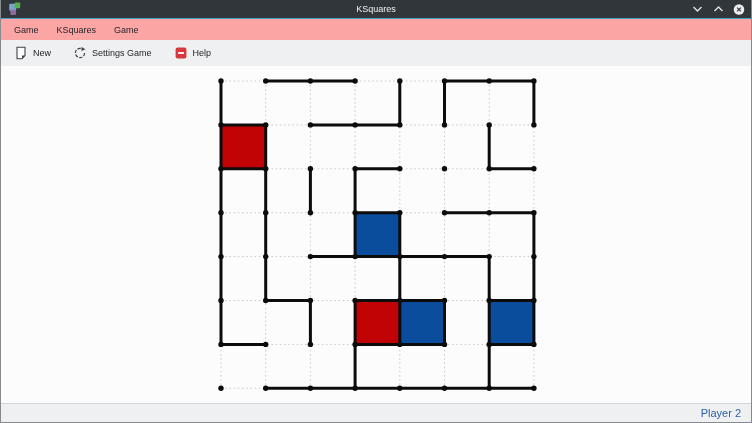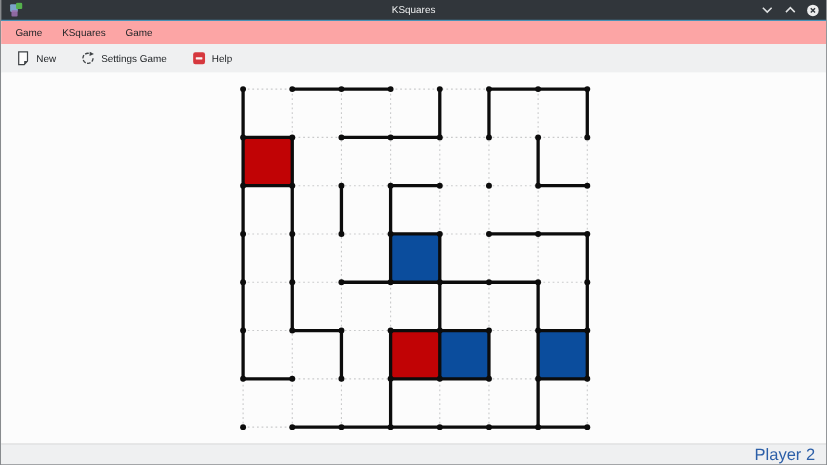--- a/index.html
+++ b/index.html
@@ -64,21 +64,21 @@
   .board-svg { position:absolute; left:0; top:0; }
 
   
   .statusbar {
     height:19px; flex:0 0 19px;
     background:#eff0f1;
     border-top:1px solid #d4d5d6;
     display:flex; align-items:center; justify-content:flex-end;
     padding:0 10px;
   }
-  .status-text { font-size:15px; color:#2c5fa8; }
+  .status-text { font-size:11px; color:#2c5fa8; }
 </style>
 </head>
 <body>
 
 <div class="window">
 
   <div class="titlebar">
     <svg class="app-icon" viewBox="0 0 14 14">
       <rect x="2.2" y="1.8" width="7" height="7" rx="1" fill="#7ba3c9"></rect>
       <rect x="7.6" y="0.6" width="5.6" height="5.6" rx="1" fill="#55b14c"></rect>

